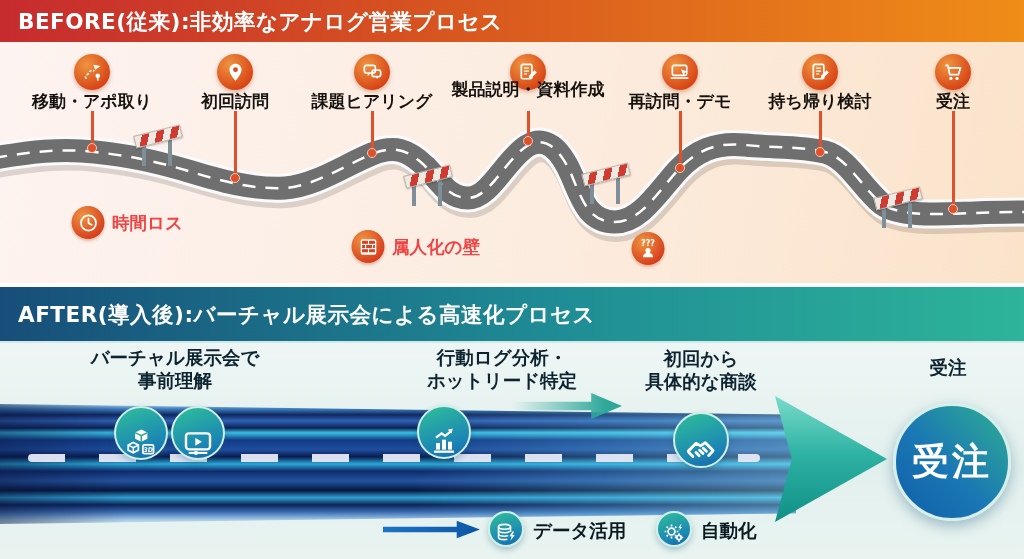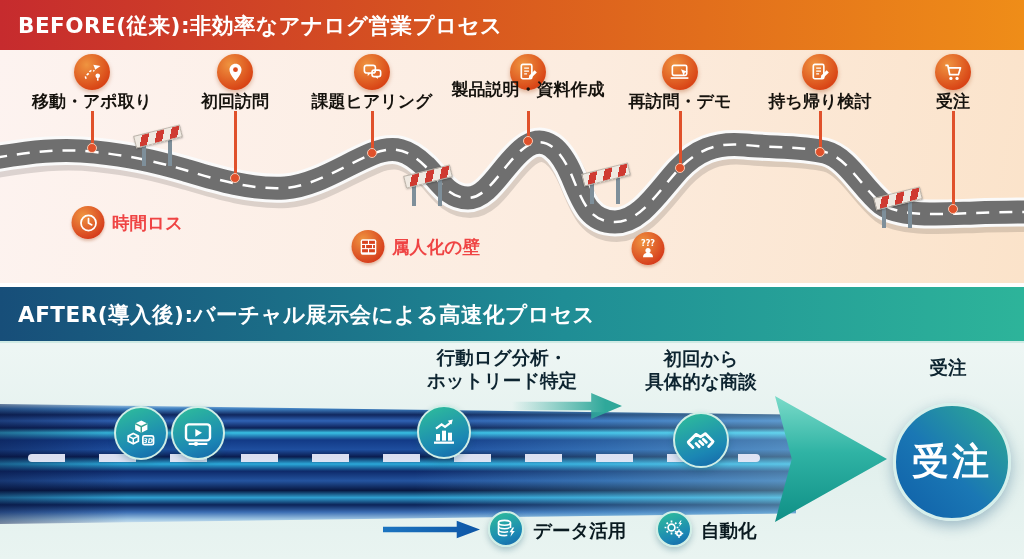--- a/index.html
+++ b/index.html
@@ -4,21 +4,21 @@
 <style>
   html,body{margin:0;padding:0;background:#fff;}
   .canvas{position:relative;width:1024px;height:559px;overflow:hidden;background:#fff;
           font-family:"DejaVu Sans","Liberation Sans",sans-serif;}
   .abs{position:absolute;}
 
   
   .sec-header{position:absolute;left:0;width:1024px;display:flex;align-items:center;
               padding-left:18px;box-sizing:border-box;color:#fff;font-weight:bold;
               font-size:21.5px;letter-spacing:.5px;}
-  .before-header{top:0;height:50px;background:linear-gradient(90deg,#c62b2e 0%,#d8571f 45%,#ef8d18 100%);}
+  .before-header{top:0;height:42px;background:linear-gradient(90deg,#c62b2e 0%,#d8571f 45%,#ef8d18 100%);}
   .after-header{top:287px;height:56px;background:linear-gradient(90deg,#174e79 0%,#1f8d95 55%,#2db49a 100%);
                 border-bottom:2px solid #cfeae4;box-sizing:border-box;}
 
   
   .before-bg{top:42px;left:0;width:1024px;height:241px;
              background:linear-gradient(100deg,#fdf3f0 0%,#fcecdf 55%,#fbe3ca 100%);}
   .after-bg{top:327px;left:0;width:1024px;height:232px;
             background:linear-gradient(180deg,#eff7f5 0%,#e2f0ed 60%,#e9f4f1 100%);}
 
   
@@ -72,21 +72,21 @@
     clip-path:polygon(0 34%,72% 34%,72% 0,100% 50%,72% 100%,72% 66%,0 66%);
     background:linear-gradient(90deg,rgba(57,175,160,0),#2fa89a 85%);}
   .extras-arrow{left:383px;top:519px;width:97px;height:21px;
     clip-path:polygon(0 37%,76% 37%,76% 8%,100% 50%,76% 92%,76% 63%,0 63%);
     background:linear-gradient(90deg,#1c74c0,#0e56a6);}
 
   
   .acircle{position:absolute;border-radius:50%;
            background:linear-gradient(160deg,#2fbf9a 0%,#1b86b4 70%,#1565a8 100%);
            border:2.5px solid #cfeee6;box-shadow:0 3px 6px rgba(20,90,110,.3);
-           display:flex;align-items:center;justify-content:center;box-sizing:border-box;font-style:italic;}
+           display:flex;align-items:flex-end;justify-content:center;box-sizing:border-box;font-style:italic;}
   .goal-circle{position:absolute;left:893px;top:403px;width:118px;height:118px;border-radius:50%;
                background:linear-gradient(225deg,#2fae92 0%,#1a77b4 55%,#0f5fa8 100%);
                border:3px solid #d6efeb;box-sizing:border-box;
                box-shadow:0 5px 14px rgba(20,80,120,.35);
                display:flex;align-items:center;justify-content:center;}
   .goal-text{color:#fff;font-weight:bold;font-size:37px;letter-spacing:3px;}
   .extra-label{position:absolute;white-space:nowrap;font-weight:bold;font-size:18.5px;color:#0a1a20;}
 </style>
 </head>
 <body>
@@ -245,20 +245,24 @@
   <div class="sec-header after-header">
     <span>AFTER(導入後):バーチャル展示会による高速化プロセス</span>
   </div>
 
   <div class="abs speed-band">
     <div class="lane-dashes"></div>
   </div>
   <div class="abs speed-arrowhead"></div>
   <div class="abs mini-arrow"></div>
 
+  <div class="stage-label" style="left:175px;top:346px;">
+    <div>バーチャル展示会で</div>
+    <div>事前理解</div>
+  </div>
   <div class="stage-label" style="left:466px;top:346px;margin-left:36px;">
     <div>行動ログ分析・</div>
     <div>ホットリード特定</div>
   </div>
   <div class="stage-label" style="left:701px;top:347px;">
     <div>初回から</div>
     <div>具体的な商談</div>
   </div>
   <div class="stage-label" style="left:948px;top:356px;">
     <div>受注</div>

